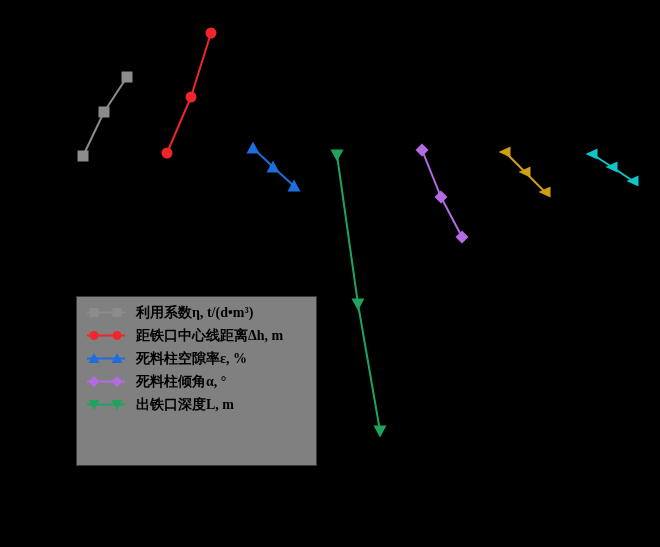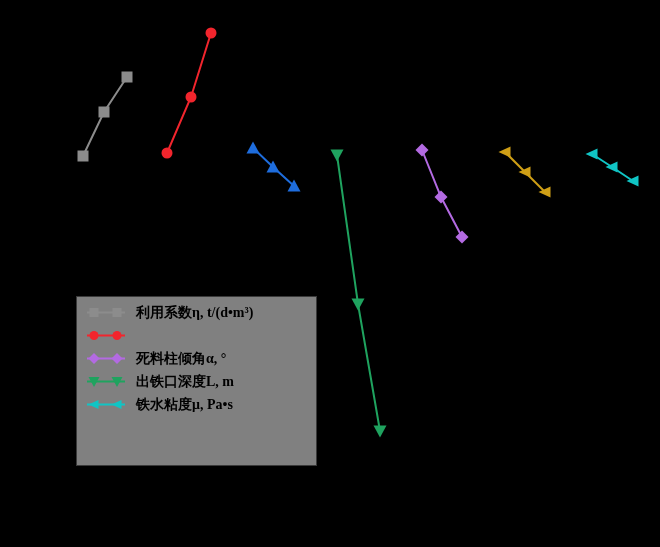--- a/index.html
+++ b/index.html
@@ -69,39 +69,40 @@
           <rect x="29.5" y="3" width="9" height="9" fill="#8c8c8c"></rect>
         </svg>
         <span class="legend-label">利用系数η, t/(d•m³)</span>
       </div>
       <div class="legend-row">
         <svg class="legend-swatch" width="46" height="15" viewBox="0 0 46 15">
           <line x1="4" y1="7.5" x2="42" y2="7.5" stroke="#f2252d" stroke-width="2"></line>
           <circle cx="11" cy="7.5" r="4.5" fill="#f2252d"></circle>
           <circle cx="34" cy="7.5" r="4.5" fill="#f2252d"></circle>
         </svg>
+        <span class="legend-label">距铁口中心线距离Δh, m</span>
+      </div>
+      <div class="legend-row">
+        <svg class="legend-swatch" width="46" height="15" viewBox="0 0 46 15">
+          <line x1="4" y1="7.5" x2="42" y2="7.5" stroke="#1e6ddd" stroke-width="2"></line>
+          <polygon points="11,2 5.5,12 16.5,12" fill="#1e6ddd"></polygon>
+          <polygon points="34,2 28.5,12 39.5,12" fill="#1e6ddd"></polygon>
+        </svg>
+        <span class="legend-label">死料柱空隙率ε, %</span>
       </div>
       <div class="legend-row">
         <svg class="legend-swatch" width="46" height="15" viewBox="0 0 46 15">
           <line x1="4" y1="7.5" x2="42" y2="7.5" stroke="#b36ae2" stroke-width="2"></line>
           <polygon points="11,2 16.5,7.5 11,13 5.5,7.5" fill="#b36ae2"></polygon>
           <polygon points="34,2 39.5,7.5 34,13 28.5,7.5" fill="#b36ae2"></polygon>
         </svg>
         <span class="legend-label">死料柱倾角α, °</span>
       </div>
       <div class="legend-row">
         <svg class="legend-swatch" width="46" height="15" viewBox="0 0 46 15">
           <line x1="4" y1="7.5" x2="42" y2="7.5" stroke="#1fa35f" stroke-width="2"></line>
           <polygon points="11,13 5.5,3 16.5,3" fill="#1fa35f"></polygon>
           <polygon points="34,13 28.5,3 39.5,3" fill="#1fa35f"></polygon>
         </svg>
         <span class="legend-label">出铁口深度L, m</span>
       </div>
-      <div class="legend-row">
-        <svg class="legend-swatch" width="46" height="15" viewBox="0 0 46 15">
-          <line x1="4" y1="7.5" x2="42" y2="7.5" stroke="#10c5c5" stroke-width="2"></line>
-          <polygon points="5.5,7.5 15.5,3 15.5,12" fill="#10c5c5"></polygon>
-          <polygon points="28.5,7.5 38.5,3 38.5,12" fill="#10c5c5"></polygon>
-        </svg>
-        <span class="legend-label">铁水粘度μ, Pa•s</span>
-      </div>
     </div>
 </div>
 
 </body></html>

